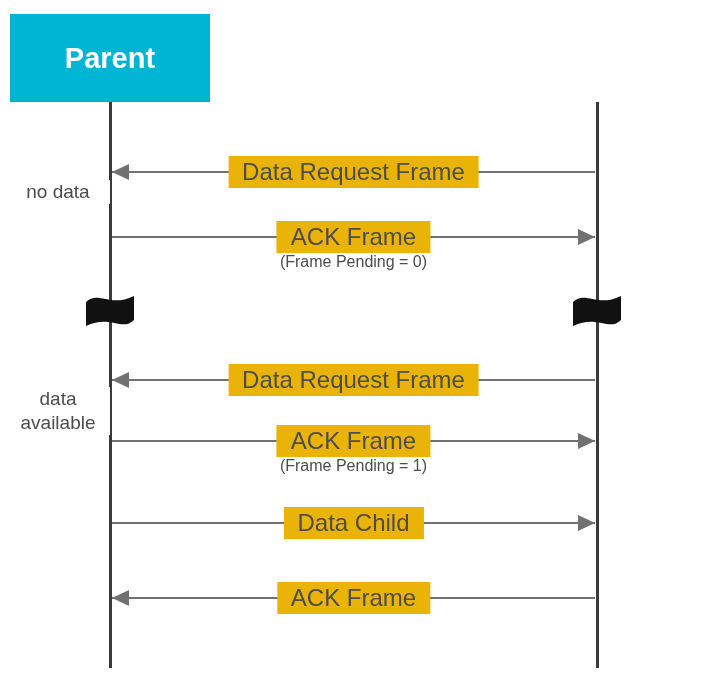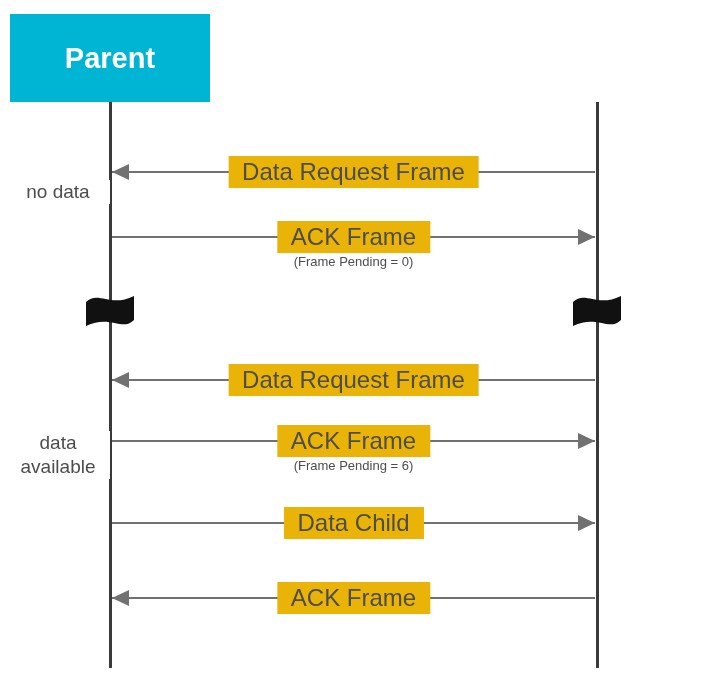--- a/index.html
+++ b/index.html
@@ -49,21 +49,21 @@
     position:absolute;
     width:104px;
     left:6px;
     text-align:center;
     font-size:19px;
     color:var(--text);
     line-height:24px;
     background:#fff;
   }
   .side-label-no-data{top:180px;}
-  .side-label-data-available{top:387px;margin-top:44px;}
+  .side-label-data-available{top:387px;}
   .msg{
     position:absolute;
     left:110px;
     width:487px;
     height:0;
   }
   .msg .line{
     position:absolute;
     left:2px;
     right:2px;
@@ -100,21 +100,21 @@
     background:#eab308;
     padding:0 14px;
     font-size:24px;
     line-height:32px;
     color:var(--text);
     white-space:nowrap;
   }
   .msg .sublabel{
     background:#ffffff;
     padding:0 8px;
-    font-size:13px;
+    font-size:16px;
     line-height:18px;
     color:var(--text);
     white-space:nowrap;
   }
   .msg .sublabel:empty{display:none;}
   .flag{
     position:absolute;
     width:48px;
     height:40px;
   }
@@ -174,21 +174,21 @@
       <div class="label">Data Request Frame</div>
 
     </div>
   </div>
 
   <div class="msg to-child" style="top:441px">
     <div class="line"></div>
     <div class="head"></div>
     <div class="label-wrap">
       <div class="label">ACK Frame</div>
-      <div class="sublabel">(Frame Pending = 6)</div>
+      <div class="sublabel">(Frame Pending = 1)</div>
     </div>
   </div>
 
   <div class="msg to-child" style="top:523px">
     <div class="line"></div>
     <div class="head"></div>
     <div class="label-wrap">
       <div class="label">Data Child</div>
 
     </div>

